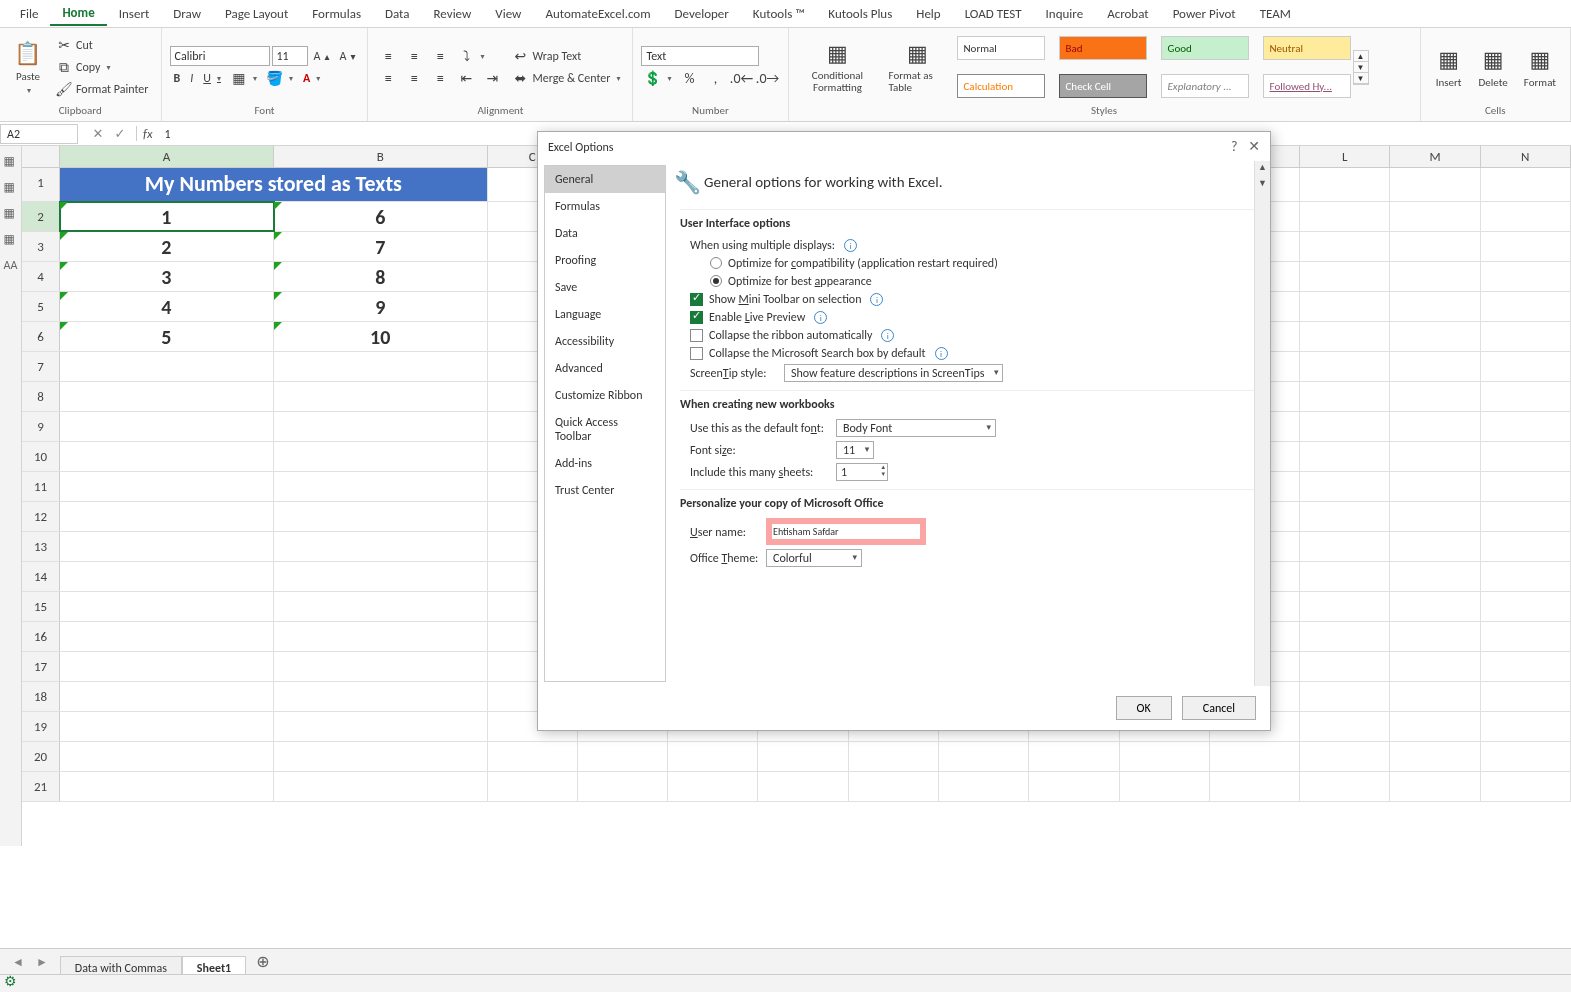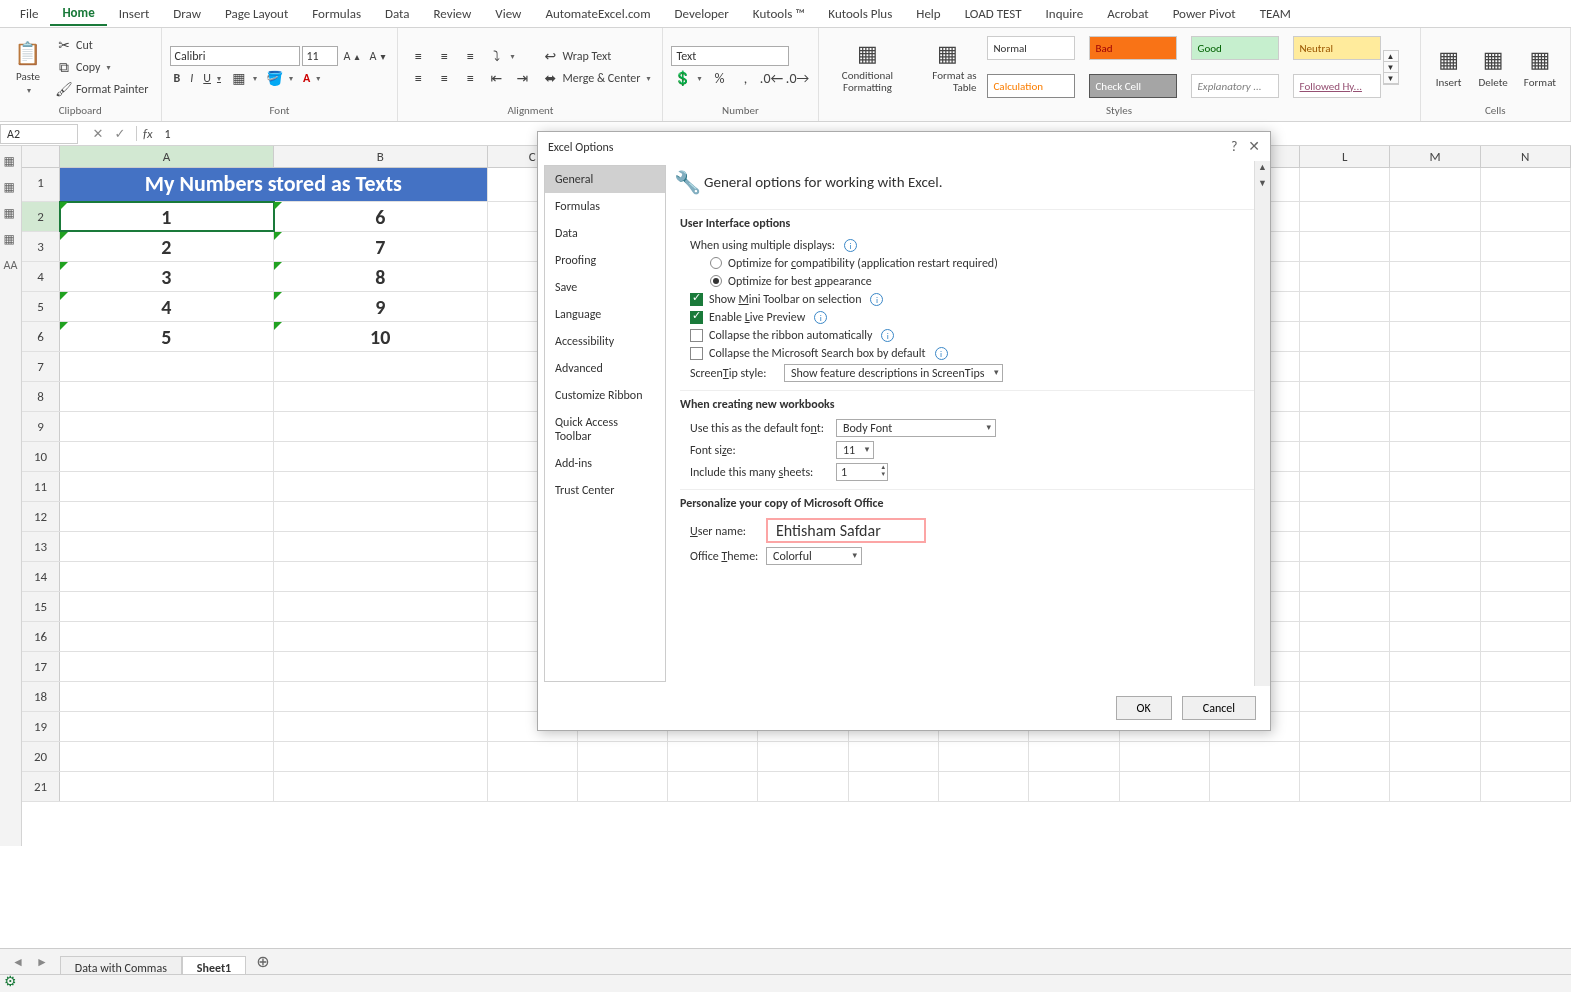--- a/index.html
+++ b/index.html
@@ -91,21 +91,21 @@
 .dlg-section:first-of-type { border-top: none; margin-top: 0; }
 .dlg-row { display: flex; align-items: center; gap: 6px; padding: 2px 0 2px 10px; font-size: 12px; color: #333; }
 .dlg-row label { font-size: 12px; }
 .chk { width: 13px; height: 13px; border: 1px solid #888; display: inline-block; position: relative; cursor: pointer; }
 .chk.checked { background: #1a7a3a; border-color: #1a7a3a; }
 .chk.checked::after { content: "✓"; color: #fff; position: absolute; top: -3px; left: 1px; font-size: 11px; }
 .radio { width: 12px; height: 12px; border: 1px solid #888; border-radius: 50%; display: inline-block; position: relative; cursor: pointer; }
 .radio.checked::after { content: ""; position: absolute; top: 2px; left: 2px; width: 6px; height: 6px; background: #333; border-radius: 50%; }
 .combo { border: 1px solid #ababab; background: #fff; padding: 1px 18px 1px 6px; font-size: 12px; position: relative; min-width: 80px; cursor: pointer; }
 .combo::after { content: "▾"; position: absolute; right: 4px; top: 1px; font-size: 9px; color: #555; }
-.textbox { border: 2px solid #fca5a5; padding: 1px 8px; font-size: 16px; min-width: 120px; }
+.textbox { border: 6px solid #fca5a5; padding: 1px 1px; font-size: 10px; min-width: 120px; }
 .spin { border: 1px solid #ababab; padding: 1px 4px; width: 52px; font-size: 12px; position: relative; }
 .spin::after { content: "▴\A▾"; white-space: pre; position: absolute; right: 2px; top: -1px; font-size: 7px; line-height: 7px; color: #555; }
 .info-badge { display: inline-block; width: 13px; height: 13px; border: 1px solid #3a87c7; color: #3a87c7; border-radius: 50%; font-size: 9px; text-align: center; line-height: 12px; margin-left: 3px; }
 .dlg-btn { border: 1px solid #ababab; background: #f0f0f0; padding: 4px 20px; font-size: 12px; cursor: pointer; }
 .dialog-footer { display: flex; justify-content: flex-end; gap: 10px; padding: 10px 14px; }
 .u { text-decoration: underline; }
 </style>
 </head>
 <body>
 
@@ -155,21 +155,21 @@
             <span>Format Painter</span>
           </div>
       </div>
     </div>
     <div class="group-label">Clipboard</div>
   </div>
 
   <div class="group">
     <div class="group-content vstack">
       <div class="hstack">
-        <div class="font-combo" style="width:130px">Calibri</div>
+        <div class="font-combo" style="width:100px">Calibri</div>
         <div class="font-combo" style="width:36px">11</div>
         <span class="btn-sm">A<sup>▴</sup></span>
         <span class="btn-sm">A<sup>▾</sup></span>
       </div>
       <div class="hstack">
         <span class="btn-sm" style="font-weight:bold">B</span>
         <span class="btn-sm" style="font-style:italic">I</span>
         <span class="btn-sm" style="text-decoration:underline">
             <span>U</span>
             <span class="dd">▾</span>
@@ -268,21 +268,21 @@
   </div>
 
   <div class="group" style="flex:1">
     <div class="group-content">
       <div class="btn-lg">
         <span class="icon icon-lg">▦</span>
         <span style="white-space:normal;width:70px;text-align:center;line-height:1.1">Conditional Formatting</span>
       </div>
       <div class="btn-lg">
         <span class="icon icon-lg">▦</span>
-        <span style="white-space:normal;width:58px;text-align:right;line-height:1.1">Format as Table</span>
+        <span style="white-space:normal;width:58px;text-align:left;line-height:1.1">Format as Table</span>
       </div>
       <div class="hstack">
         <div class="styles-gallery" id="styles-gallery">
             <div class="style-cell style-normal">Normal</div>
             <div class="style-cell style-bad">Bad</div>
             <div class="style-cell style-good">Good</div>
             <div class="style-cell style-neutral">Neutral</div>
             <div class="style-cell style-calc">Calculation</div>
             <div class="style-cell style-check">Check Cell</div>
             <div class="style-cell style-expl">Explanatory ...</div>

